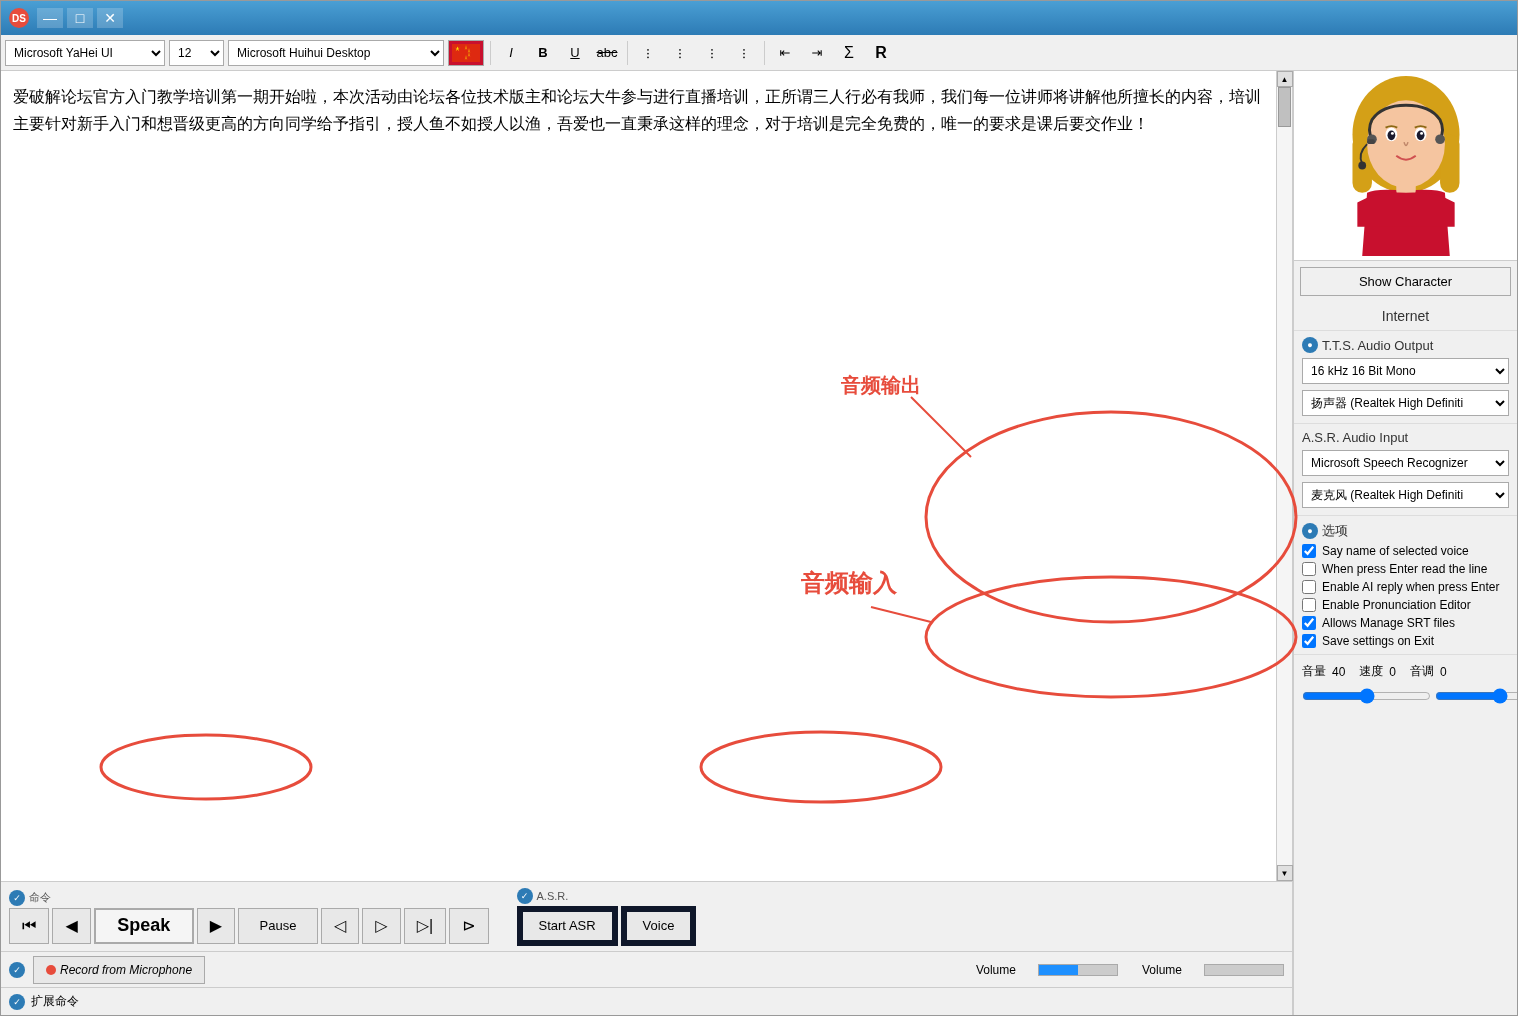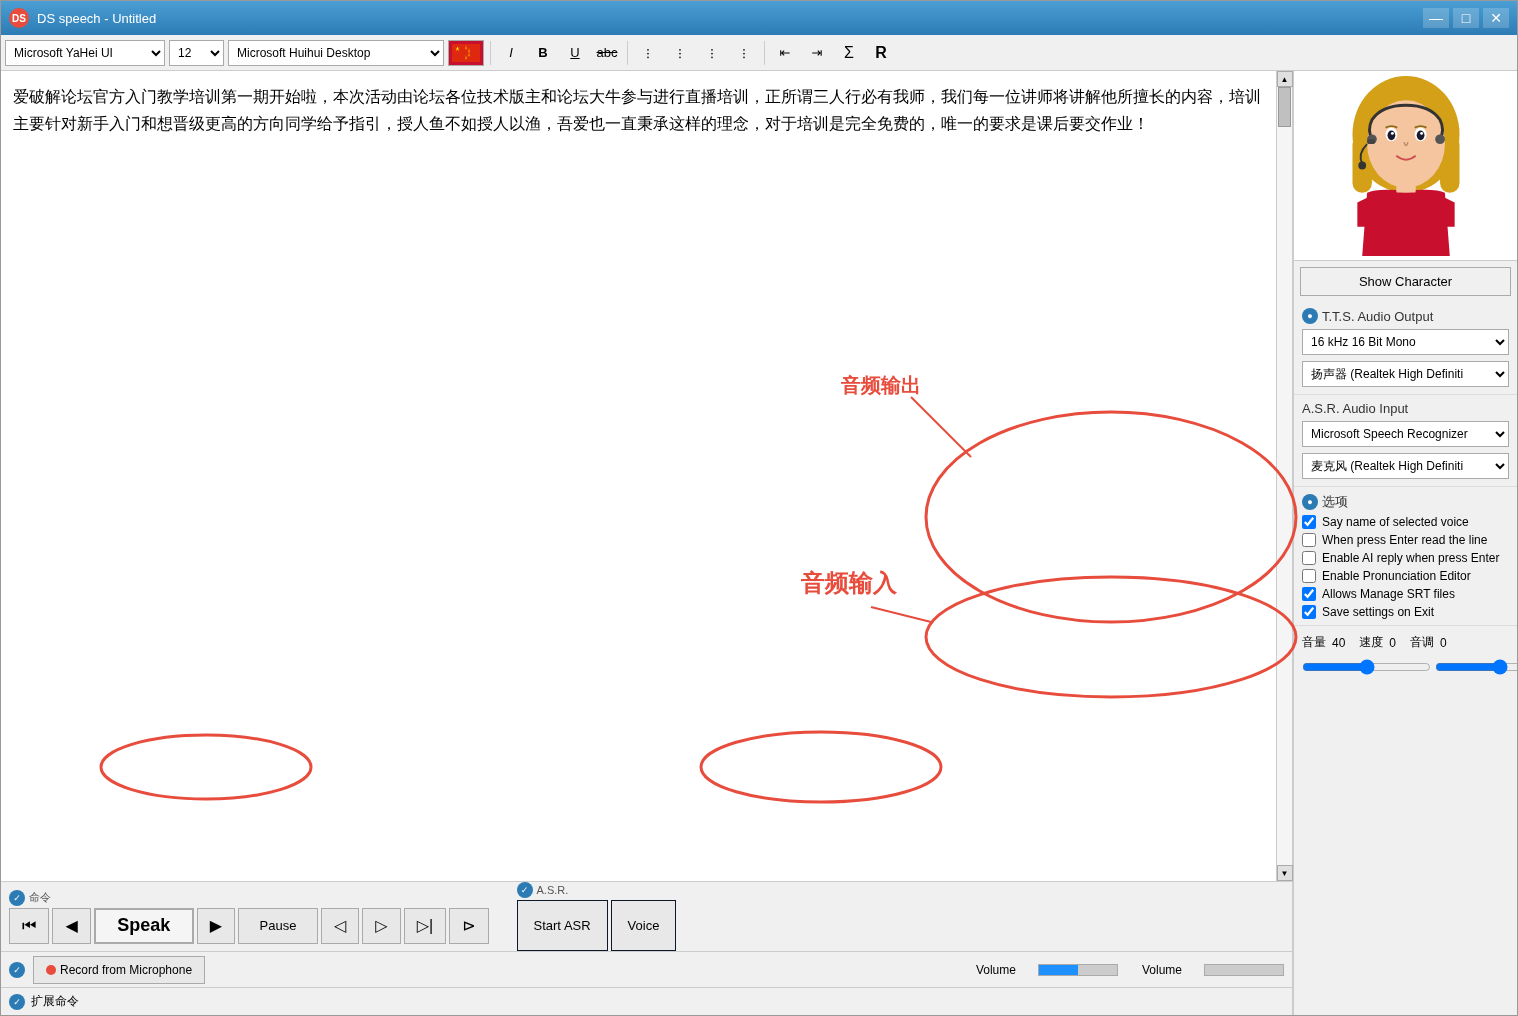--- a/index.html
+++ b/index.html
@@ -293,24 +293,24 @@
     .pause-btn {
       min-width: 80px;
     }
 
     .asr-buttons {
       display: flex;
       gap: 3px;
     }
 
     .asr-btn {
-      height: 51px;
+      height: 40px;
       padding: 0 16px;
       background: #e8e8e8;
-      border: 1px solid #0f172a;
+      border: 6px solid #0f172a;
       cursor: pointer;
       font-size: 13px;
     }
 
     
     .right-panel {
       width: 224px;
       background: #f0f0f0;
       display: flex;
       flex-direction: column;
@@ -444,20 +444,21 @@
     .record-btn {
       height: 28px;
       padding: 12px 12px;
       background: #e8e8e8;
       border: 1px solid #aaa;
       cursor: pointer;
       font-size: 12px;
       display: flex;
       align-items: center;
       gap: 4px;
+      font-style: italic;
     }
 
     .record-icon {
       width: 10px;
       height: 10px;
       background: #e74c3c;
       border-radius: 50%;
     }
 
     .volume-slider-container {
@@ -506,21 +507,20 @@
     }
 
   </style>
 </head>
 <body>
 
 <div class="window">
 
   <div class="title-bar">
     <div class="title-bar-icon">DS</div>
-    <span class="title-text">DS speech - Untitled</span>
     <div class="title-controls">
       <button class="title-btn">—</button>
       <button class="title-btn">□</button>
       <button class="title-btn close">✕</button>
     </div>
   </div>
 
 
   <div class="toolbar">
     <select class="font-family-select">
@@ -696,20 +696,23 @@
           <path d="M40 120 Q50 115 80 118 Q110 115 120 120 L125 185 L35 185 Z" fill="#c8102e"></path>
 
           <rect x="70" y="108" width="20" height="15" rx="5" fill="#f5c5a0"></rect>
 
           <path d="M30 130 Q50 118 80 120 Q110 118 130 130 L130 155 L30 155 Z" fill="#c8102e"></path>
         </svg>
       </div>
 
       <button class="show-character-btn">Show Character</button>
 
+      <div class="right-section">
+        <div class="right-section-title center">Internet</div>
+      </div>
 
       <div class="right-section">
         <div class="right-section-title">
           <div class="options-icon">●</div>
           <span>T.T.S. Audio Output</span>
         </div>
         <select class="right-dropdown">
           <option>16 kHz 16 Bit Mono</option>
         </select>
         <select class="right-dropdown">

